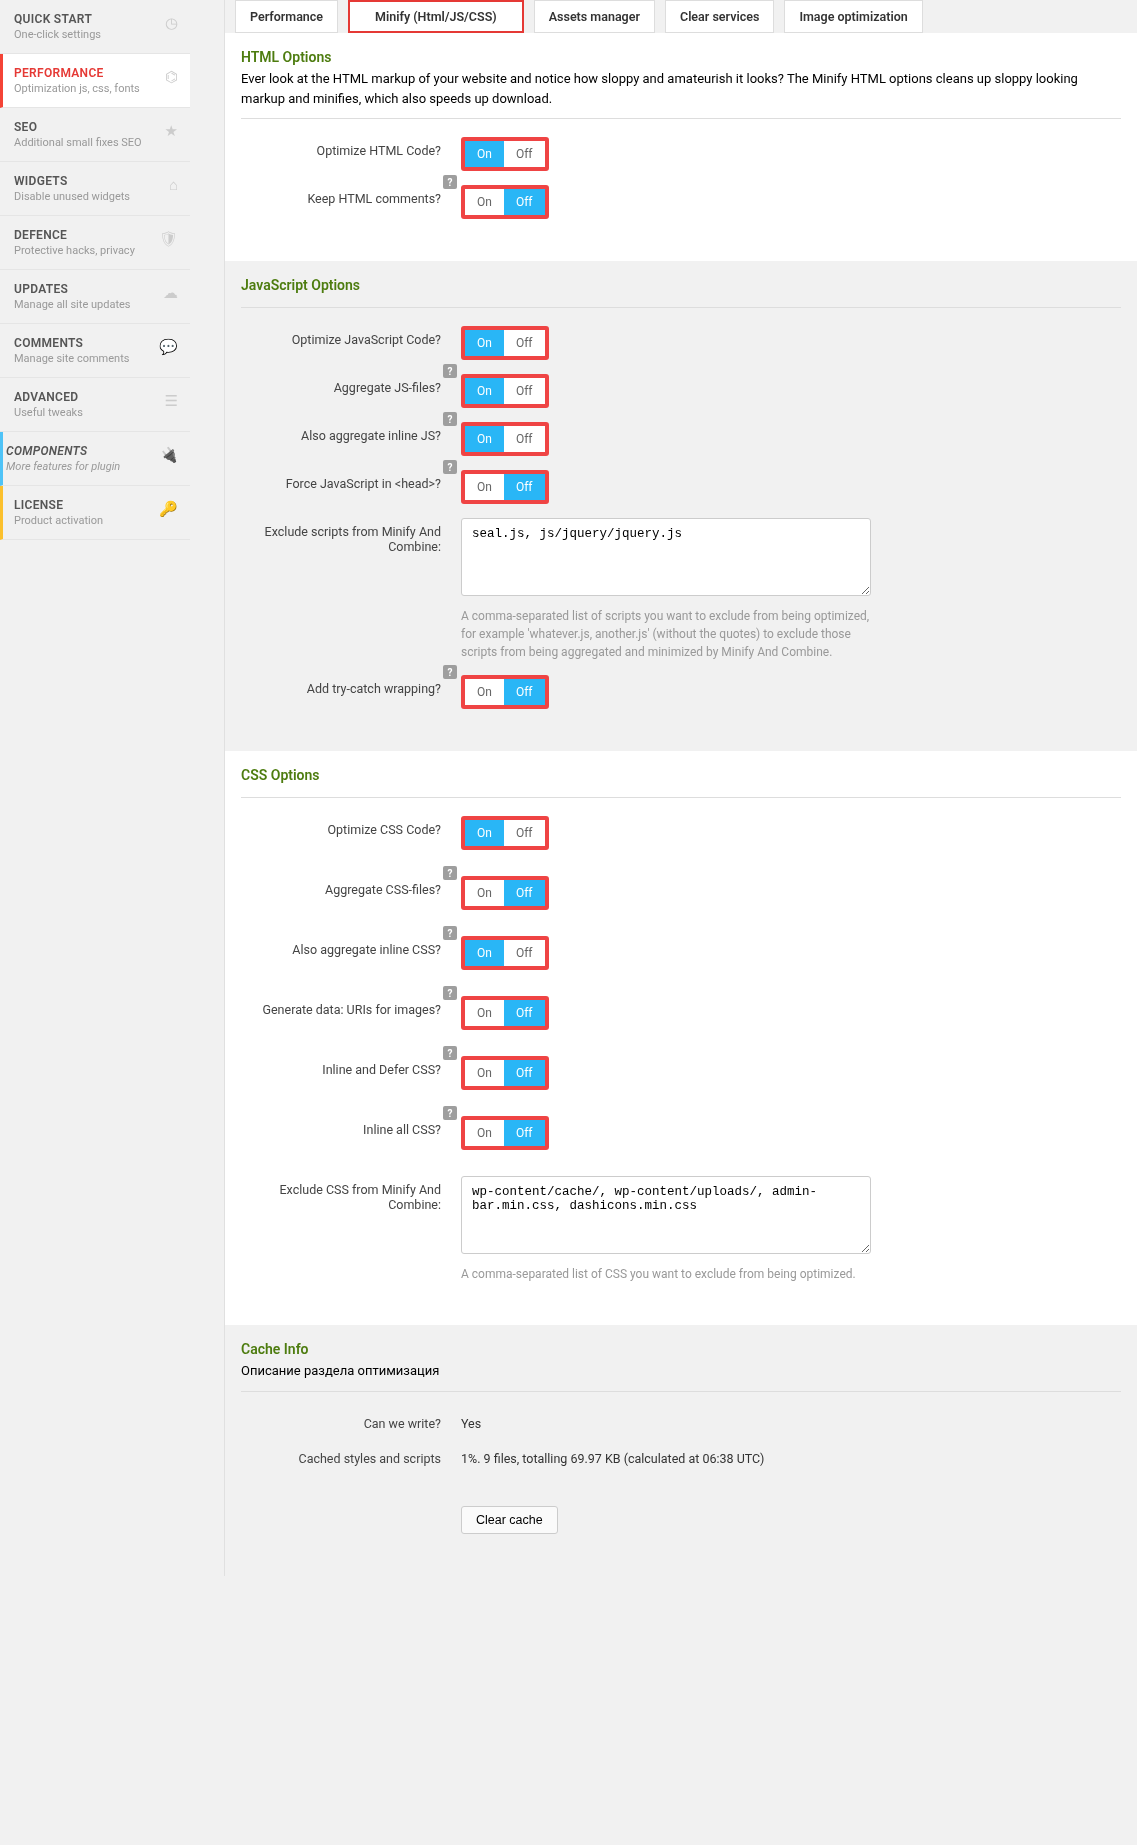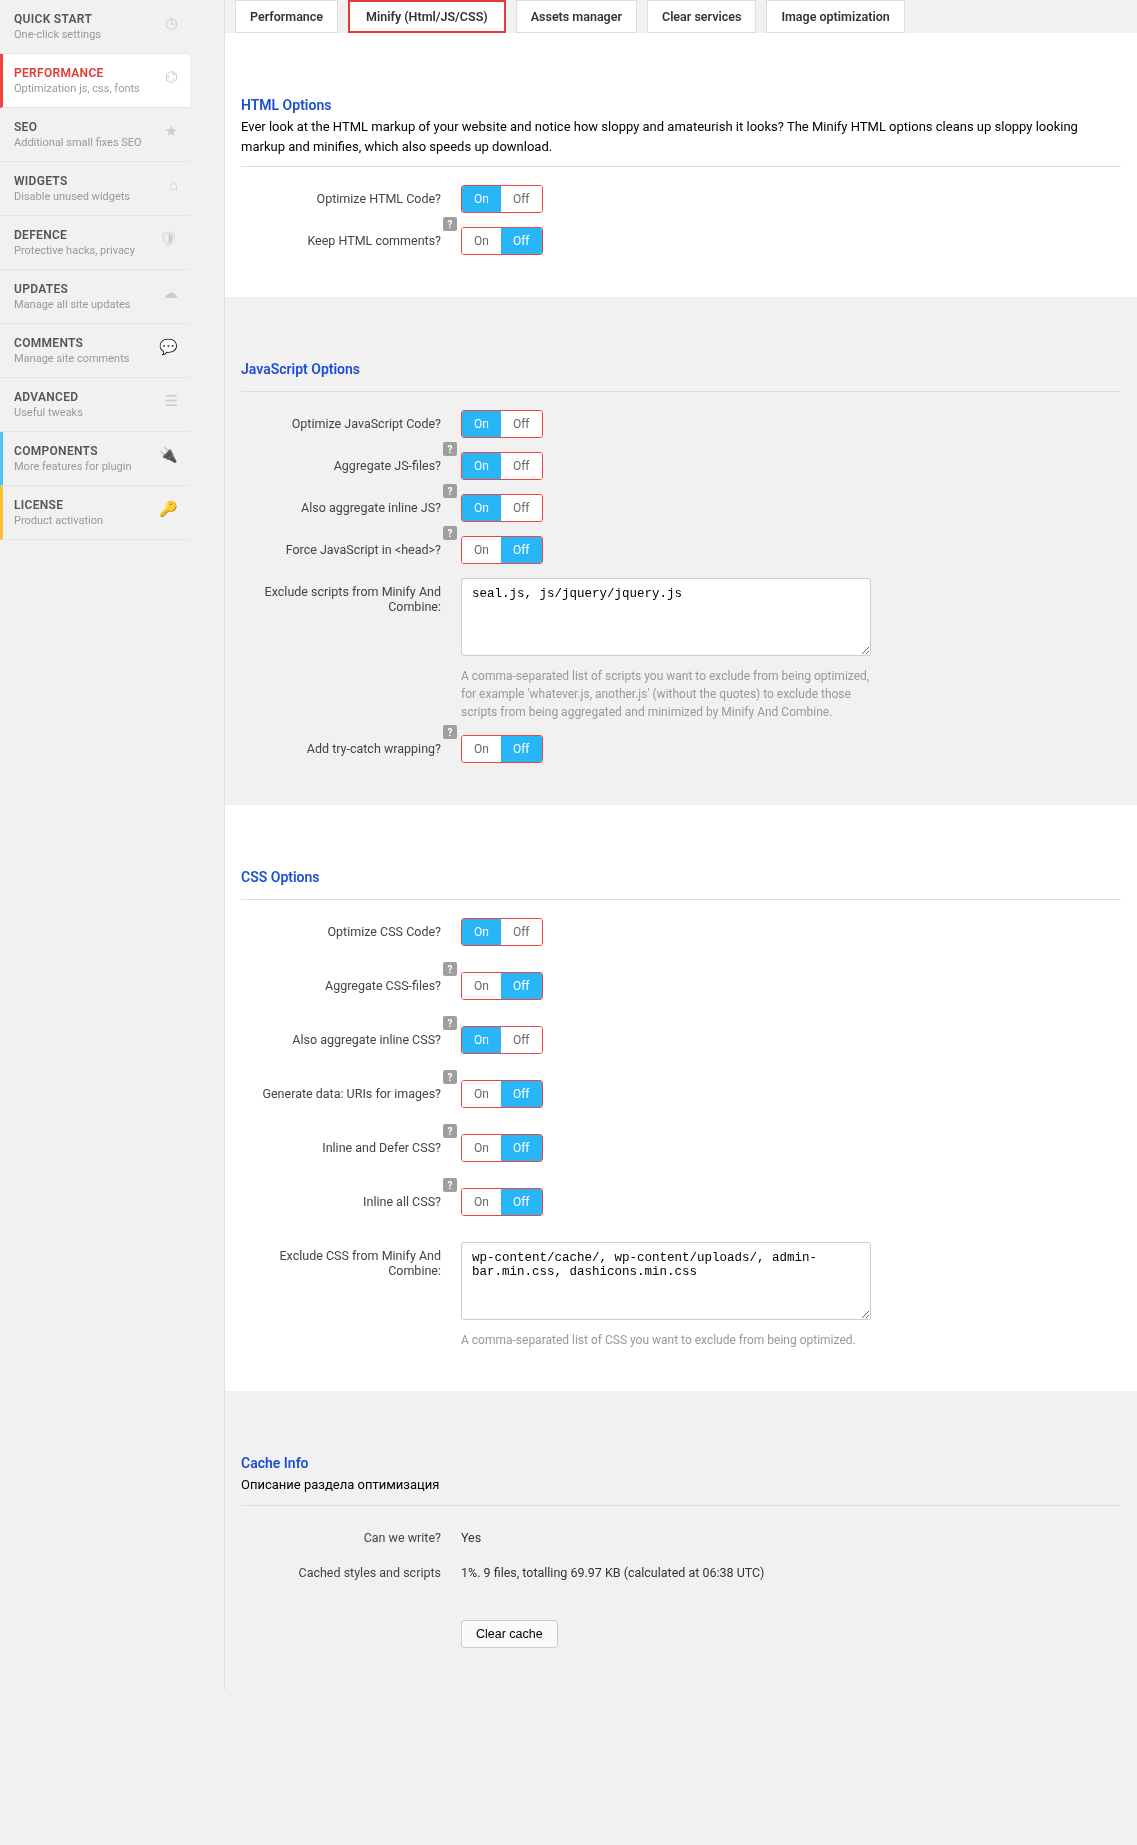--- a/index.html
+++ b/index.html
@@ -1,40 +1,40 @@
 <!DOCTYPE html>
 <html><head>
 <meta charset="utf-8">
 <style>
 * { box-sizing: border-box; margin: 0; padding: 0; }
 body { font-family: -apple-system, BlinkMacSystemFont, "Segoe UI", Roboto, Arial, sans-serif; font-size: 13px; color: #333; background: #f1f1f1; }
 .container { display: flex; max-width: 1137px; gap: 34px; }
 .sidebar { width: 190px; flex-shrink: 0; background: #f1f1f1; }
 .sidebar-item { padding: 12px 14px; border-bottom: 1px solid #e5e5e5; position: relative; cursor: pointer; }
 .sidebar-item.active { background: #fff; border-left: 3px solid #f44336; padding-left: 11px; }
-.sidebar-item.components { border-left: 3px solid #4fc3f7; padding-left: 11px; }
+.sidebar-item.components { border-left: 3px solid #4fc3f7; padding-left: 3px; font-style: italic; }
 .sidebar-item.license { border-left: 3px solid #fbc02d; padding-left: 11px; }
 .sidebar-title { font-weight: 600; font-size: 12px; color: #555; letter-spacing: 0.3px; }
 .sidebar-item.active .sidebar-title { color: #e53935; }
 .sidebar-sub { font-size: 11px; color: #999; margin-top: 2px; }
 .sidebar-icon { position: absolute; right: 12px; top: 14px; color: #ccc; font-size: 15px; }
 .main { flex: 1; background: #fff; border-left: 1px solid #e0e0e0; }
 .tabs { display: flex; gap: 10px; padding: 0 10px; background: #f1f1f1; }
 .tab { padding: 8px 14px; background: #fff; border: 1px solid #ddd; font-size: 12.5px; font-weight: 600; cursor: pointer; }
-.tab.selected { border: 2px solid #e53935; padding: 7px 16px; }
+.tab.selected { border: 2px solid #e53935; padding: 7px 25px; }
 .section { padding: 16px 16px 28px 16px; background: #fff; }
 .section.gray { background: #f1f1f1; }
 .section-header { border-bottom: 1px solid #ddd; padding-bottom: 10px; margin-bottom: 18px; }
-.section-title { font-weight: 600; font-size: 14px; color: #1d4ed8; margin-bottom: 4px; margin-top: 48px; }
+.section-title { font-weight: 600; font-size: 14px; color: #4d7c0f; margin-bottom: 4px; }
 .section-desc { font-size: 13px; color: #000000; line-height: 1.5; }
 .row { display: flex; align-items: flex-start; margin-bottom: 14px; position: relative; }
 .row-label { width: 220px; flex-shrink: 0; text-align: right; padding-right: 20px; font-size: 12.5px; color: #444; padding-top: 6px; position: relative; }
 .row-control { flex: 1; }
 .help-icon { position: absolute; right: 4px; top: -10px; width: 14px; height: 14px; background: #9e9e9e; color: #fff; font-size: 10px; font-weight: bold; display: inline-flex; align-items: center; justify-content: center; border-radius: 2px; cursor: help; }
-.toggle { display: inline-flex; border: 1px solid #ef4444; border-radius: 3px; overflow: hidden; align-items: flex-end; }
+.toggle { display: inline-flex; border: 4px solid #ef4444; border-radius: 3px; overflow: hidden; align-items: flex-end; }
 .toggle-opt { padding: 6px 12px; font-size: 12px; cursor: pointer; background: #fff; color: #666; }
 .toggle-opt.active { background: #29b6f6; color: #fff; }
 .textarea { width: 100%; max-width: 410px; min-height: 78px; border: 1px solid #ccc; border-radius: 3px; padding: 8px 10px; font-size: 12.5px; font-family: Liberation Mono, monospace; resize: both; }
 .hint { font-size: 12px; color: #999; margin-top: 8px; max-width: 420px; line-height: 1.5; }
 .info-value { font-size: 12.5px; color: #333; padding-top: 6px; }
 .btn { display: inline-block; padding: 6px 14px; border: 1px solid #ccc; background: #fafafa; font-size: 12.5px; border-radius: 3px; cursor: pointer; margin-top: 26px; }
 </style>
 </head>
 <body>
 

